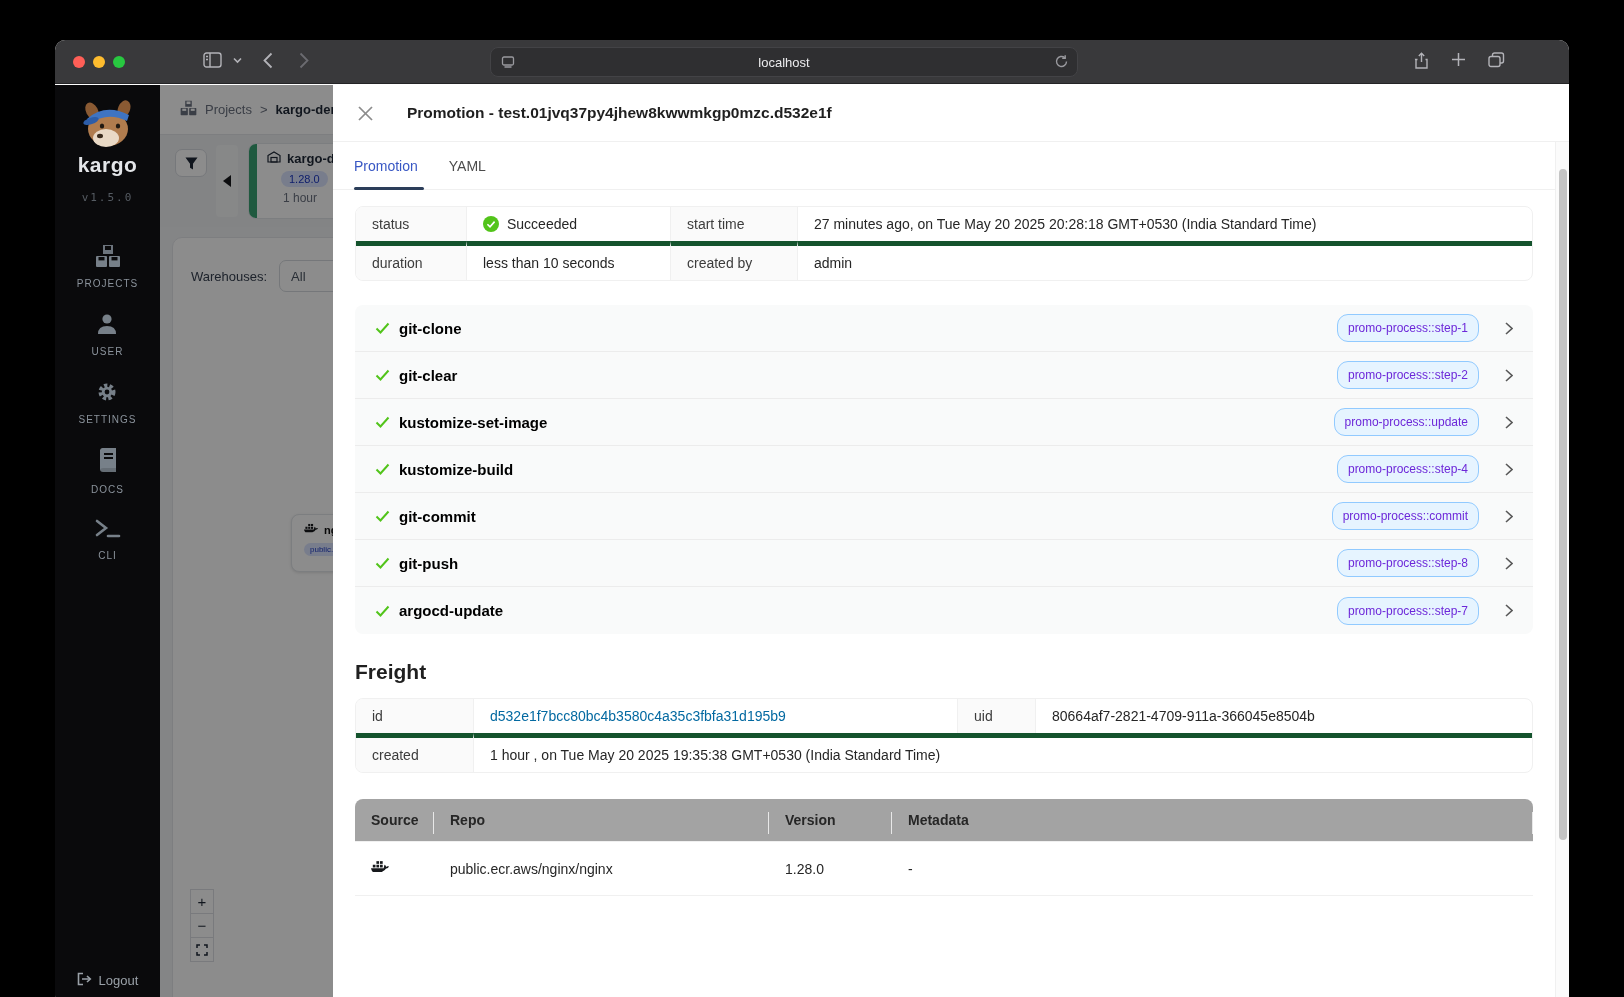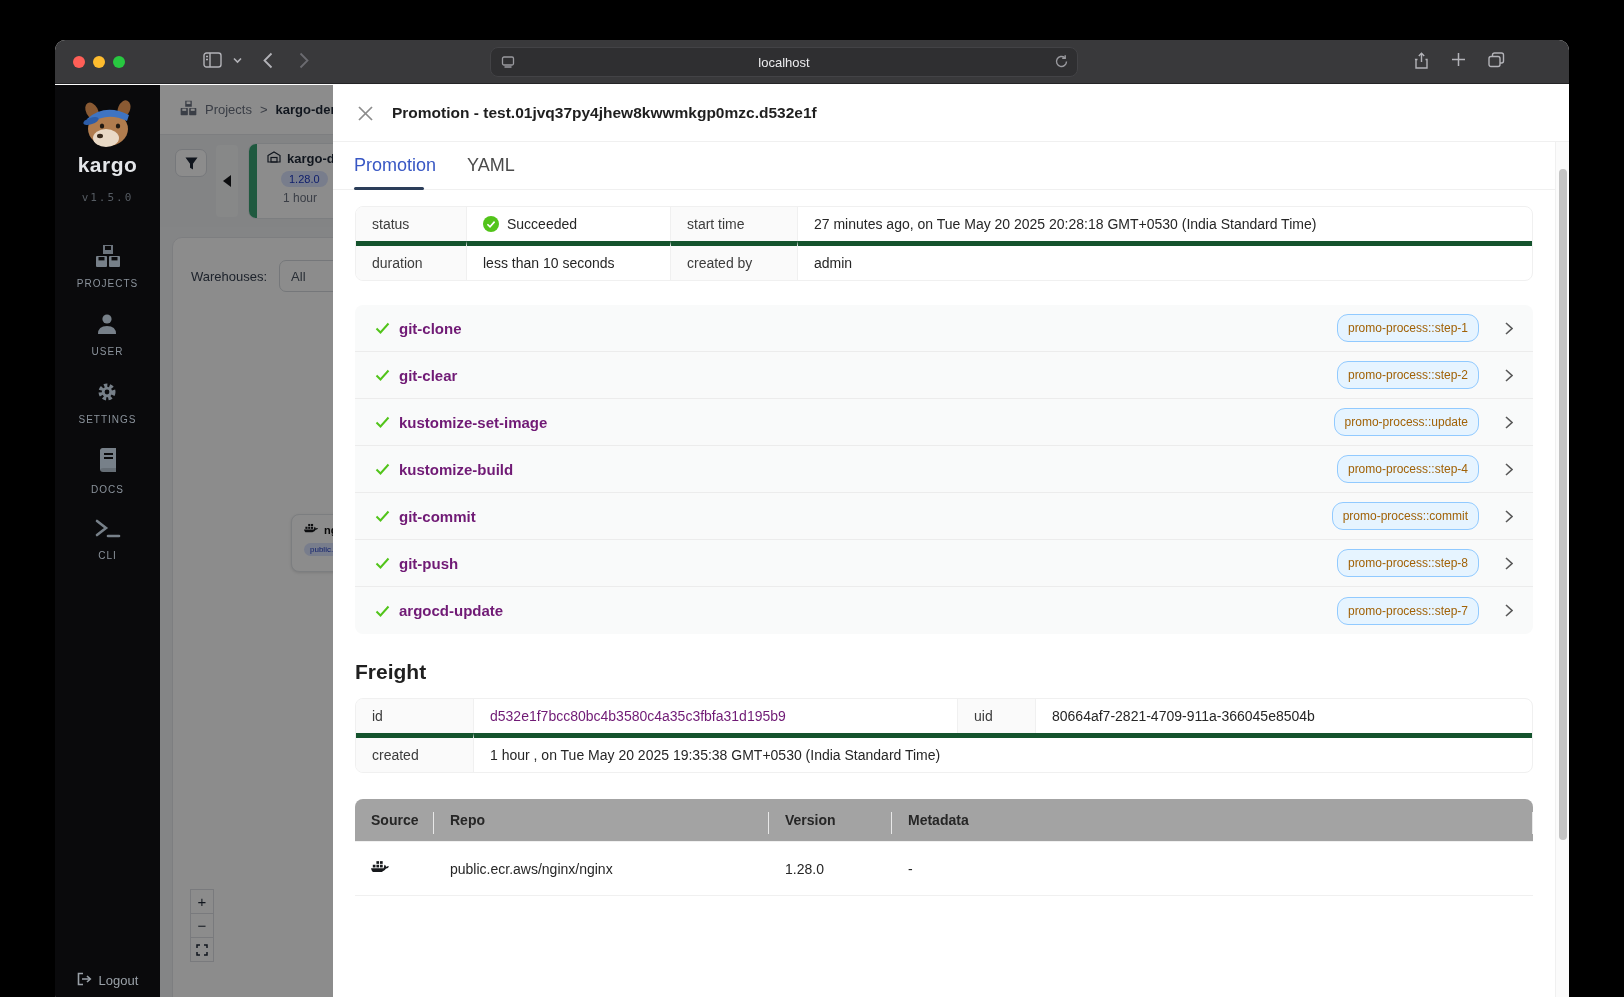--- a/index.html
+++ b/index.html
@@ -71,52 +71,52 @@
               border-radius:7px; white-space:nowrap; }
   .zoom-ctl { position:absolute; left:17px; bottom:42px; display:flex; flex-direction:column; }
   .zbtn { width:24px; height:25px; background:#fff; border:1px solid #dcdfe4; margin-top:-1px; display:flex; align-items:center;
           justify-content:center; font-size:15px; color:#1f2937; }
 
   .mask { position:absolute; left:105px; top:0; right:0; bottom:0; background:rgba(0,0,0,0.45); }
 
   
   .modal { position:absolute; left:278px; top:0; right:0; bottom:0; background:#fff; z-index:5; }
   .m-header { position:relative; height:57px; border-bottom:1px solid #f0f0f0; display:flex; align-items:center;
-              padding-left:25px; gap:19px; }
+              padding-left:25px; gap:34px; }
   .m-close { color:#8c8c8c; display:flex; cursor:pointer; }
   .m-title { font-size:15.5px; font-weight:bold; color:#1f1f1f; }
   .m-scroll { position:absolute; top:57px; left:0; right:14px; bottom:0; overflow:hidden; }
   .m-track { position:absolute; top:57px; right:0; bottom:0; width:14px; background:#fbfbfb; border-left:1px solid #f0f0f0; }
   .m-thumb { position:absolute; top:27px; left:3px; width:8px; height:671px; border-radius:4px; background:#c4c4c4; }
 
   .tabbar { position:relative; height:48px; border-bottom:1px solid #f0f0f0; display:flex; align-items:center;
             padding-left:21px; gap:31px; }
-  .tab { font-size:18px; color:#4b4b4b; cursor:pointer; }
+  .tab { font-size:14px; color:#4b4b4b; cursor:pointer; }
   .tab.active { color:#3857c4; }
   .ink { position:absolute; left:21px; bottom:-1px; width:70px; height:3px; background:#2c3e5a; border-radius:2px; }
 
   .m-body { padding:16px 22px 0 22px; }
 
   .desc { display:grid; border:1px solid #f0f0f0; border-radius:8px; overflow:hidden; font-size:14px; color:#262626; }
   .desc1 { grid-template-columns:110px 204px 127px 1fr; }
   .desc2 { grid-template-columns:117px 484px 78px 1fr; margin-top:14px; }
   .desc > div { padding:9px 16px; border-left:1px solid #f0f0f0; border-top:5px solid #14532d; display:flex; align-items:center; }
   .desc > div:nth-child(-n+4){ border-top:none; }
   .desc > div.colstart { border-left:none; }
   .desc .lbl { background:#fafafa; color:#3c3c3c; }
   .span3 { grid-column:2 / 5; }
-  .link { color:#701a75; text-decoration:none; cursor:pointer; }
+  .link { color:#0369a1; text-decoration:none; cursor:pointer; }
   .st-ok { display:flex; align-items:center; gap:8px; }
 
   .steps { margin-top:24px; border-radius:8px; overflow:hidden; }
   .step { height:47px; background:#f9fafa; display:flex; align-items:center; padding:0 20px; border-bottom:1px solid #ececec; cursor:pointer; }
   .step:last-child { border-bottom:none; }
-  .step .s-name { font-size:15px; font-weight:bold; color:#701a75; margin-left:9px; }
+  .step .s-name { font-size:15px; font-weight:bold; color:#000000; margin-left:9px; }
   .step .s-spacer { flex:1; }
-  .s-badge { background:#e6f4ff; border:1px solid #91caff; color:#a16207; font-size:12px; padding:6px 10px;
+  .s-badge { background:#e6f4ff; border:1px solid #91caff; color:#6d28d9; font-size:12px; padding:6px 10px;
              border-radius:11px; white-space:nowrap;margin-left:10px; }
   .s-chev { margin-left:26px; color:#595959; display:flex; }
 
   .f-head { margin-top:26px; font-size:21px; font-weight:bold; color:#1f1f1f; }
 
   .dtable { margin-top:26px; display:grid; grid-template-columns:79px 335px 123px 1fr; font-size:14px; color:#262626;
             border-radius:8px 8px 0 0; overflow:hidden; }
   .dtable .th { position:relative; background:#a3a3a3; font-weight:bold; padding:13px 16px; border-bottom:1px solid #f0f0f0; }
   .dtable .th:not(:last-child)::after { content:""; position:absolute; right:0; top:13px; height:22px; width:1px; background:#e8e8e8; }
   .dtable .td { padding:18px 16px; border-bottom:1px solid #f0f0f0; display:flex; align-items:center; }

